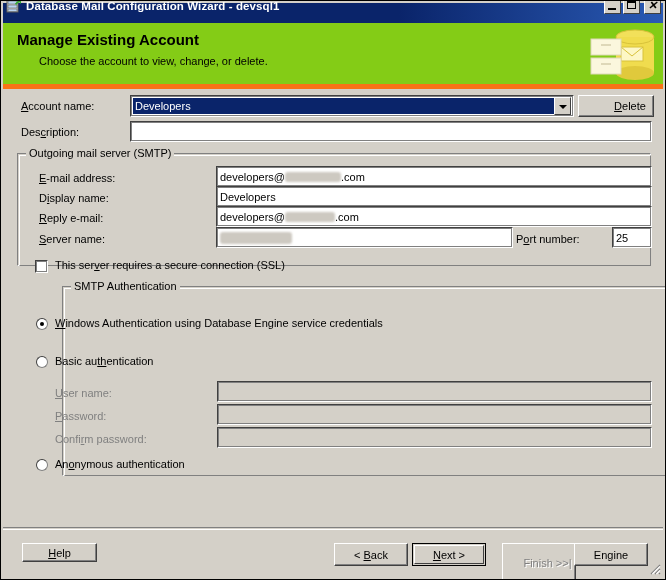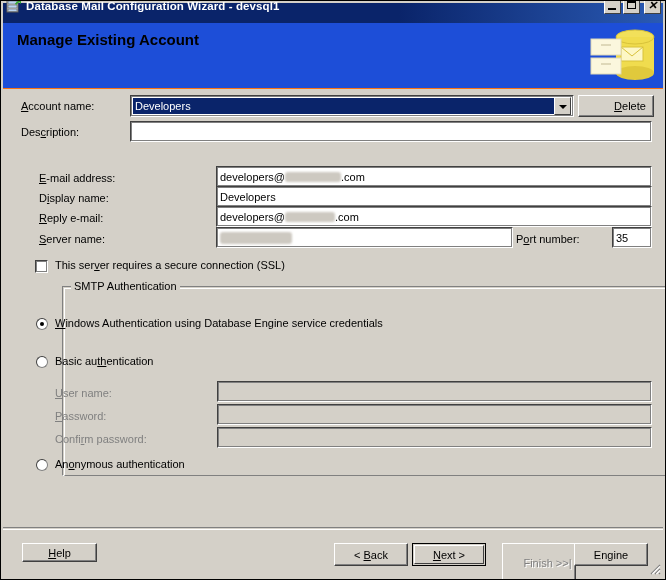--- a/index.html
+++ b/index.html
@@ -75,22 +75,22 @@
     display: flex; align-items: center; justify-content: center;
     font-size: 11px; font-weight: bold; line-height: 1;
     font-family: "Liberation Sans", sans-serif;
   }
 
   
   .banner {
     position: absolute;
     left: 2px; top: 22px;
     width: 660px; height: 66px;
-    background: #1d4ed8;
-    border-bottom: 1px solid #f97316;
+    background: #84cc16;
+    border-bottom: 5px solid #f97316;
     box-sizing: border-box;
   }
   .banner-title {
     position: absolute;
     left: 14px; top: 8px;
     font-size: 15px;
     font-weight: bold;
     color: #000;
   }
   .banner-sub {
@@ -340,20 +340,21 @@
           <i class="gl-max"></i>
         </span>
       <span class="winbtn close">
           <i class="gl-close">✕</i>
         </span>
     </span>
   </div>
 
   <div class="banner">
     <div class="banner-title">Manage Existing Account</div>
+    <div class="banner-sub">Choose the account to view, change, or delete.</div>
     <span class="banner-art">
       <svg width="72" height="62" viewBox="0 0 72 62">
         <ellipse cx="50" cy="12" rx="19" ry="7" fill="#f2e05a"></ellipse>
         <rect x="31" y="12" width="38" height="36" fill="#f0dc4e"></rect>
         <ellipse cx="50" cy="48" rx="19" ry="7" fill="#e0c93c"></ellipse>
         <ellipse cx="50" cy="12" rx="19" ry="7" fill="none" stroke="#d8c23a" stroke-width="1"></ellipse>
         <rect x="36" y="22" width="22" height="14" fill="#fdf7c6" stroke="#d8c23a" stroke-width="1"></rect>
         <path d="M36 22 L47 31 L58 22" fill="none" stroke="#d8c23a" stroke-width="1"></path>
         <rect x="6" y="14" width="30" height="16" fill="#fbf7dd" stroke="#ded8b8" stroke-width="1"></rect>
         <rect x="6" y="33" width="30" height="16" fill="#fbf7dd" stroke="#ded8b8" stroke-width="1"></rect>
@@ -370,20 +371,23 @@
       <span class="combo-value">Developers</span>
       <span class="combo-arrow"></span>
     </div>
     <div class="btn" style="left:575px; top:5px; width:76px; height:22px;padding-left:28px;">
         <span><u>D</u>elete</span>
       </div>
 
     <span class="lbl" style="left:18px; top:36px; position:absolute;">Des<u>c</u>ription:</span>
     <div class="field" style="left:127px; top:31px; width:522px; height:21px;"></div>
 
+    <div class="group" style="left:14px; top:63px; width:634px; height:113px;">
+      <span class="group-label">Outgoing mail server (SMTP)</span>
+    </div>
 
     <span class="lbl" style="left:36px; top:82px; position:absolute;"><u>E</u>-mail address:</span>
     <div class="field" style="left:213px; top:76px; width:436px; height:21px;">
       <span>developers@</span>
         <span class="redact" style="width:56px;"></span>
         <span>.com</span>
     </div>
 
     <span class="lbl" style="left:36px; top:102px; position:absolute;">D<u>i</u>splay name:</span>
     <div class="field" style="left:213px; top:96px; width:436px; height:21px;">Developers</div>
@@ -393,21 +397,21 @@
       <span>developers@</span>
         <span class="redact" style="width:50px;"></span>
         <span>.com</span>
     </div>
 
     <span class="lbl" style="left:36px; top:143px; position:absolute;"><u>S</u>erver name:</span>
     <div class="field" style="left:213px; top:137px; width:297px; height:21px;">
       <span class="redact" style="width:72px; height:12px;"></span>
     </div>
     <span class="lbl" style="left:513px; top:143px; position:absolute;">P<u>o</u>rt number:</span>
-    <div class="field" style="left:609px; top:137px; width:40px; height:21px;">35</div>
+    <div class="field" style="left:609px; top:137px; width:40px; height:21px;">25</div>
 
     <span class="checkbox" style="left:32px; top:170px;"></span>
     <span class="lbl" style="left:52px; top:169px; position:absolute;">This ser<u>v</u>er requires a secure connection (SSL)</span>
 
     <div class="group" style="left:14px; top:196px; width:634px; height:190px;margin-left:45px;">
       <span class="group-label">SMTP Authentication</span>
     </div>
 
     <span class="radio checked" style="left:33px; top:228px;"></span>
     <span class="lbl" style="left:52px; top:227px; position:absolute;"><u>W</u>indows Authentication using Database Engine service credentials</span>

